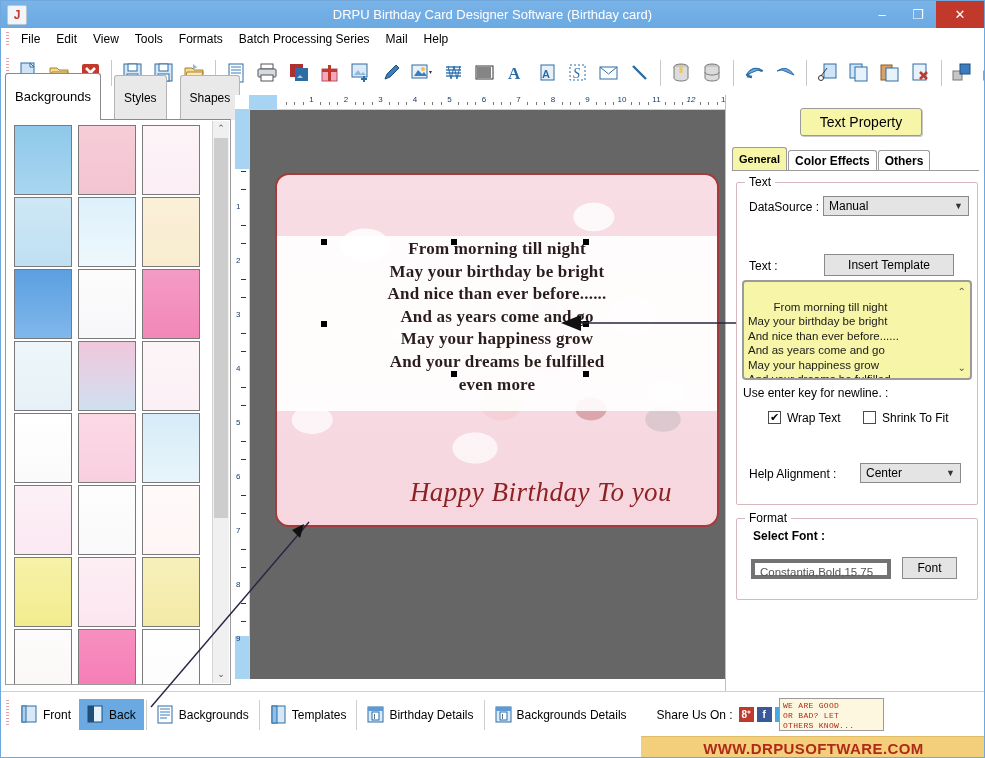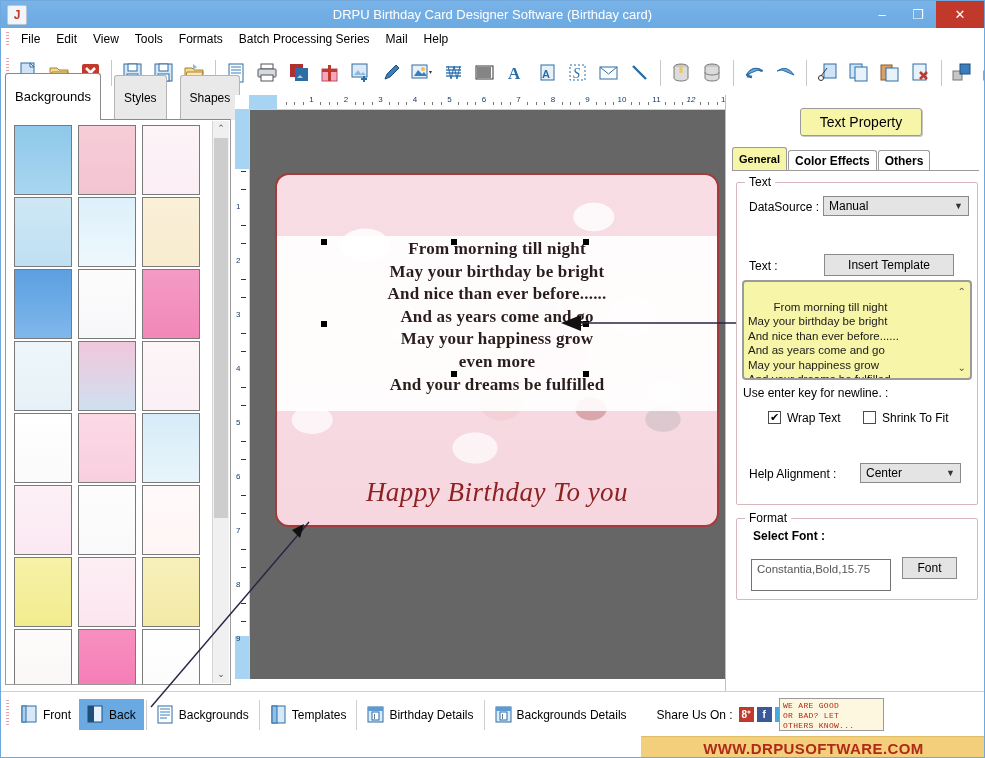--- a/index.html
+++ b/index.html
@@ -102,21 +102,21 @@
       radial-gradient(ellipse 26px 18px at 36% 26%, rgba(190,190,190,.3) 50%, transparent 54%);
     filter:blur(.4px);}
   .card-white{position:absolute;left:0;top:17.5%;width:100%;height:50%;
     background:rgba(255,255,255,.90);}
   .card-verse{position:absolute;left:0;top:18%;width:100%;text-align:center;
     font-family:"Liberation Serif",serif;font-weight:bold;font-size:17px;
     color:#2b1d1d;line-height:1.33;letter-spacing:.2px;}
   .card-verse div{white-space:pre;}
   .card-greet{position:absolute;left:0;bottom:5%;width:100%;text-align:center;
     font-family:"Liberation Serif",serif;font-style:italic;font-size:27px;
-    color:#8c2222;letter-spacing:.5px;}
+    color:#8c2222;letter-spacing:.5px;padding-left:44px;}
   .handle{position:absolute;width:6px;height:6px;background:#000;}
   .canv-bbar{position:absolute;left:0;bottom:0;width:100%;height:12px;background:#ffffff;}
 
   
   .rightpanel{position:absolute;left:724px;top:94px;width:259px;height:596px;
     background:#ffffff;border-left:1px solid #bfbfbf;}
   .prop-title{position:absolute;left:74px;top:13px;width:120px;height:26px;
     background:#f7f5a8;border:1px solid #9a9a9a;border-radius:3px;
     box-shadow:1px 1px 0 #c9c9c9;text-align:center;line-height:26px;font-size:14px;}
   .ptabs{position:absolute;left:6px;top:52px;height:24px;display:flex;align-items:flex-end;}
@@ -135,21 +135,21 @@
   .combo .carat{position:absolute;right:5px;top:0;font-size:9px;line-height:19px;color:#333;}
   .btnstd{position:absolute;height:22px;border:1px solid #8a8a8a;background:#e4e4e4;
     box-sizing:border-box;font-size:12px;line-height:20px;text-align:center;}
   .txtarea{position:absolute;border:2px solid #9b9b9b;border-radius:4px;background:#f7f5a8;
     box-sizing:border-box;font-size:11.5px;line-height:14.5px;padding:3px 4px;color:#1a1a1a;
     overflow:hidden;white-space:pre;}
   .ta-up{position:absolute;right:4px;top:3px;font-size:10px;color:#555;}
   .ta-dn{position:absolute;right:4px;bottom:3px;font-size:10px;color:#555;}
   .cbx{position:absolute;width:13px;height:13px;border:1px solid #4a4a4a;background:#fff;
     box-sizing:border-box;font-size:11px;line-height:11px;text-align:center;}
-  .ro-field{position:absolute;height:32px;border:1px solid #737373;background:#ffffff;
+  .ro-field{position:absolute;height:20px;border:4px solid #737373;background:#ffffff;
     box-sizing:border-box;font-size:11.5px;line-height:18px;padding-left:5px;color:#555;}
 
   
   .bottombar{position:absolute;left:0;top:690px;width:983px;height:45px;background:#ffffff;
     border-top:1px solid #d0d0d0;}
   .bb-grip{position:absolute;left:5px;top:8px;width:3px;height:26px;
     background:repeating-linear-gradient(#e8a0a0 0 1px,transparent 1px 3px);}
   .bb-row{position:absolute;left:12px;top:0;height:45px;display:flex;align-items:center;}
   .bb-item{height:31px;display:flex;align-items:center;padding:0 8px;font-size:12px;gap:5px;}
   .bb-item.sel{background:#6aa9e2;}
@@ -519,22 +519,22 @@
     <div class="canvas">
       <div class="card">
         <div class="card-flower"></div>
         <div class="card-white"></div>
         <div class="card-verse">
           <div>From morning till night</div>
           <div>May your birthday be bright</div>
           <div>And nice than ever before......</div>
           <div>And as years come and go</div>
           <div>May your happiness grow</div>
+          <div>And your dreams be fulfilled</div>
           <div>even more</div>
-          <div>And your dreams be fulfilled</div>
         </div>
         <div class="card-greet">Happy Birthday To you</div>
 
         <div class="handle" style="left:44px;top:64px;"></div>
         <div class="handle" style="left:174px;top:64px;"></div>
         <div class="handle" style="left:306px;top:64px;"></div>
         <div class="handle" style="left:44px;top:146px;"></div>
         <div class="handle" style="left:306px;top:146px;"></div>
         <div class="handle" style="left:174px;top:196px;"></div>
         <div class="handle" style="left:306px;top:196px;"></div>

